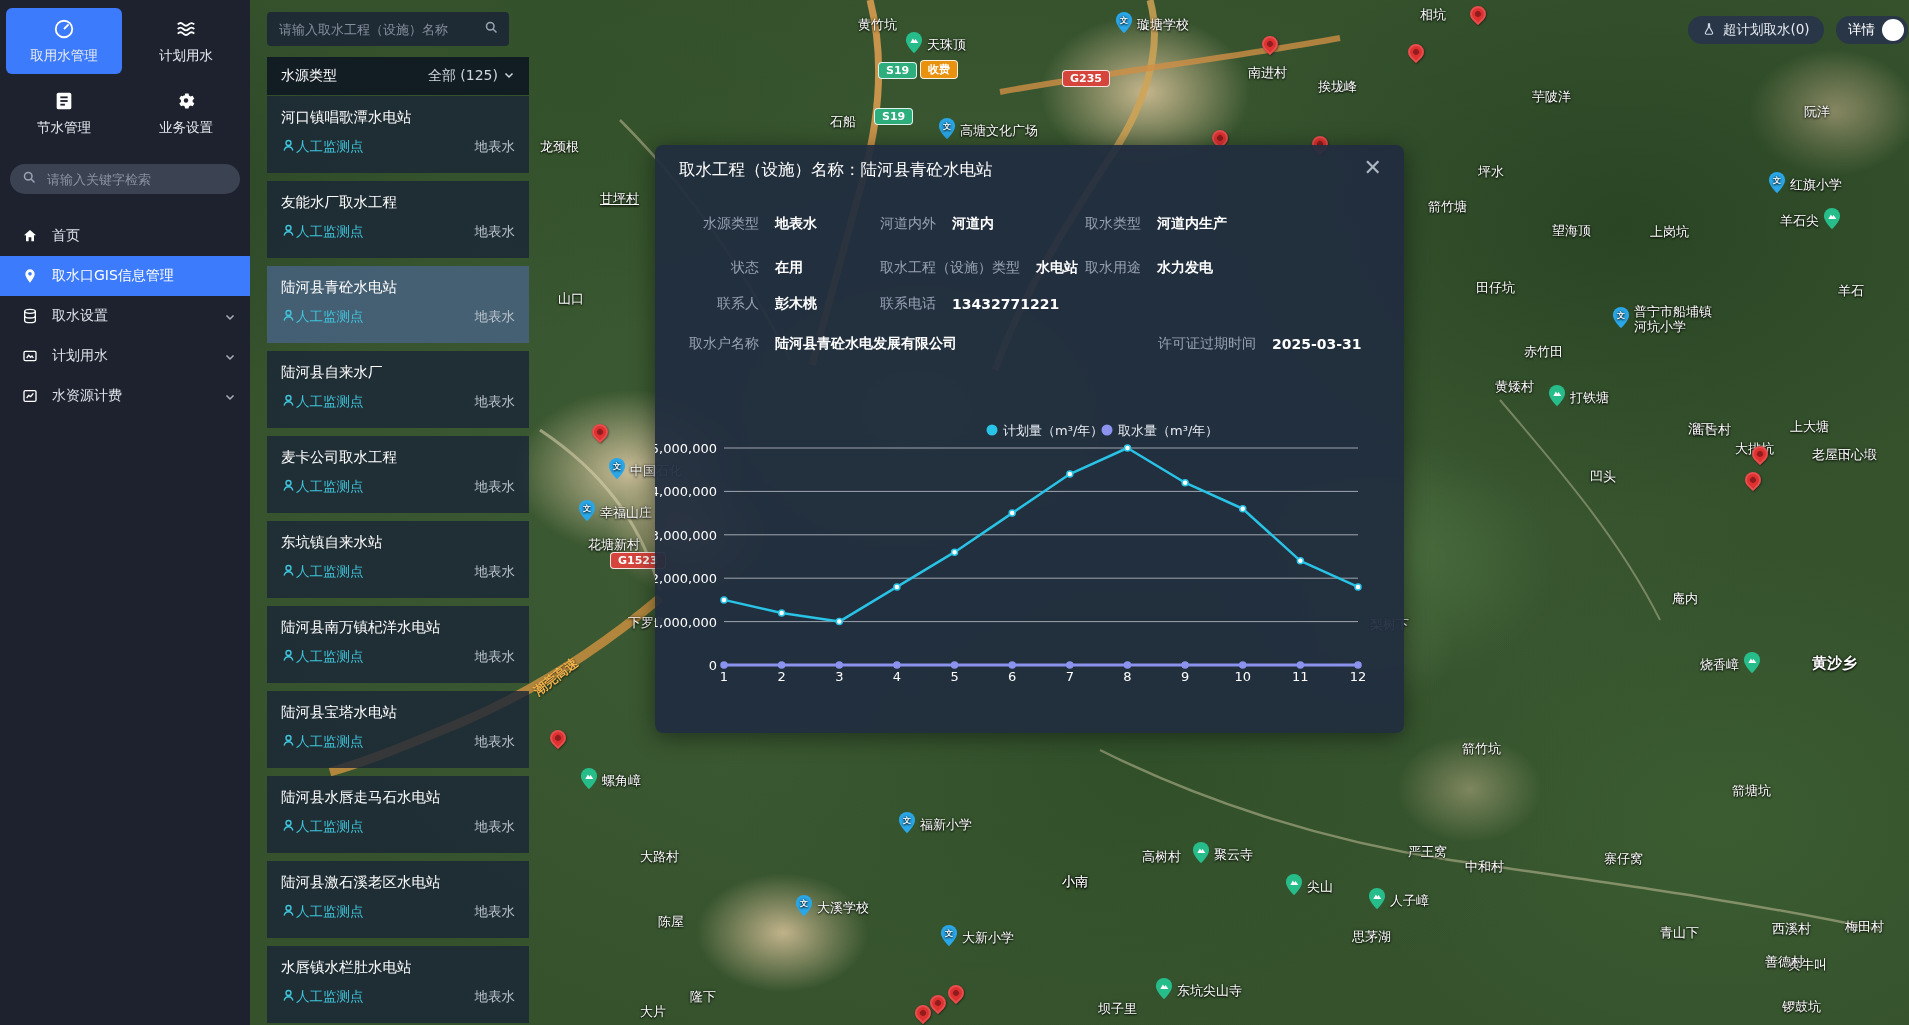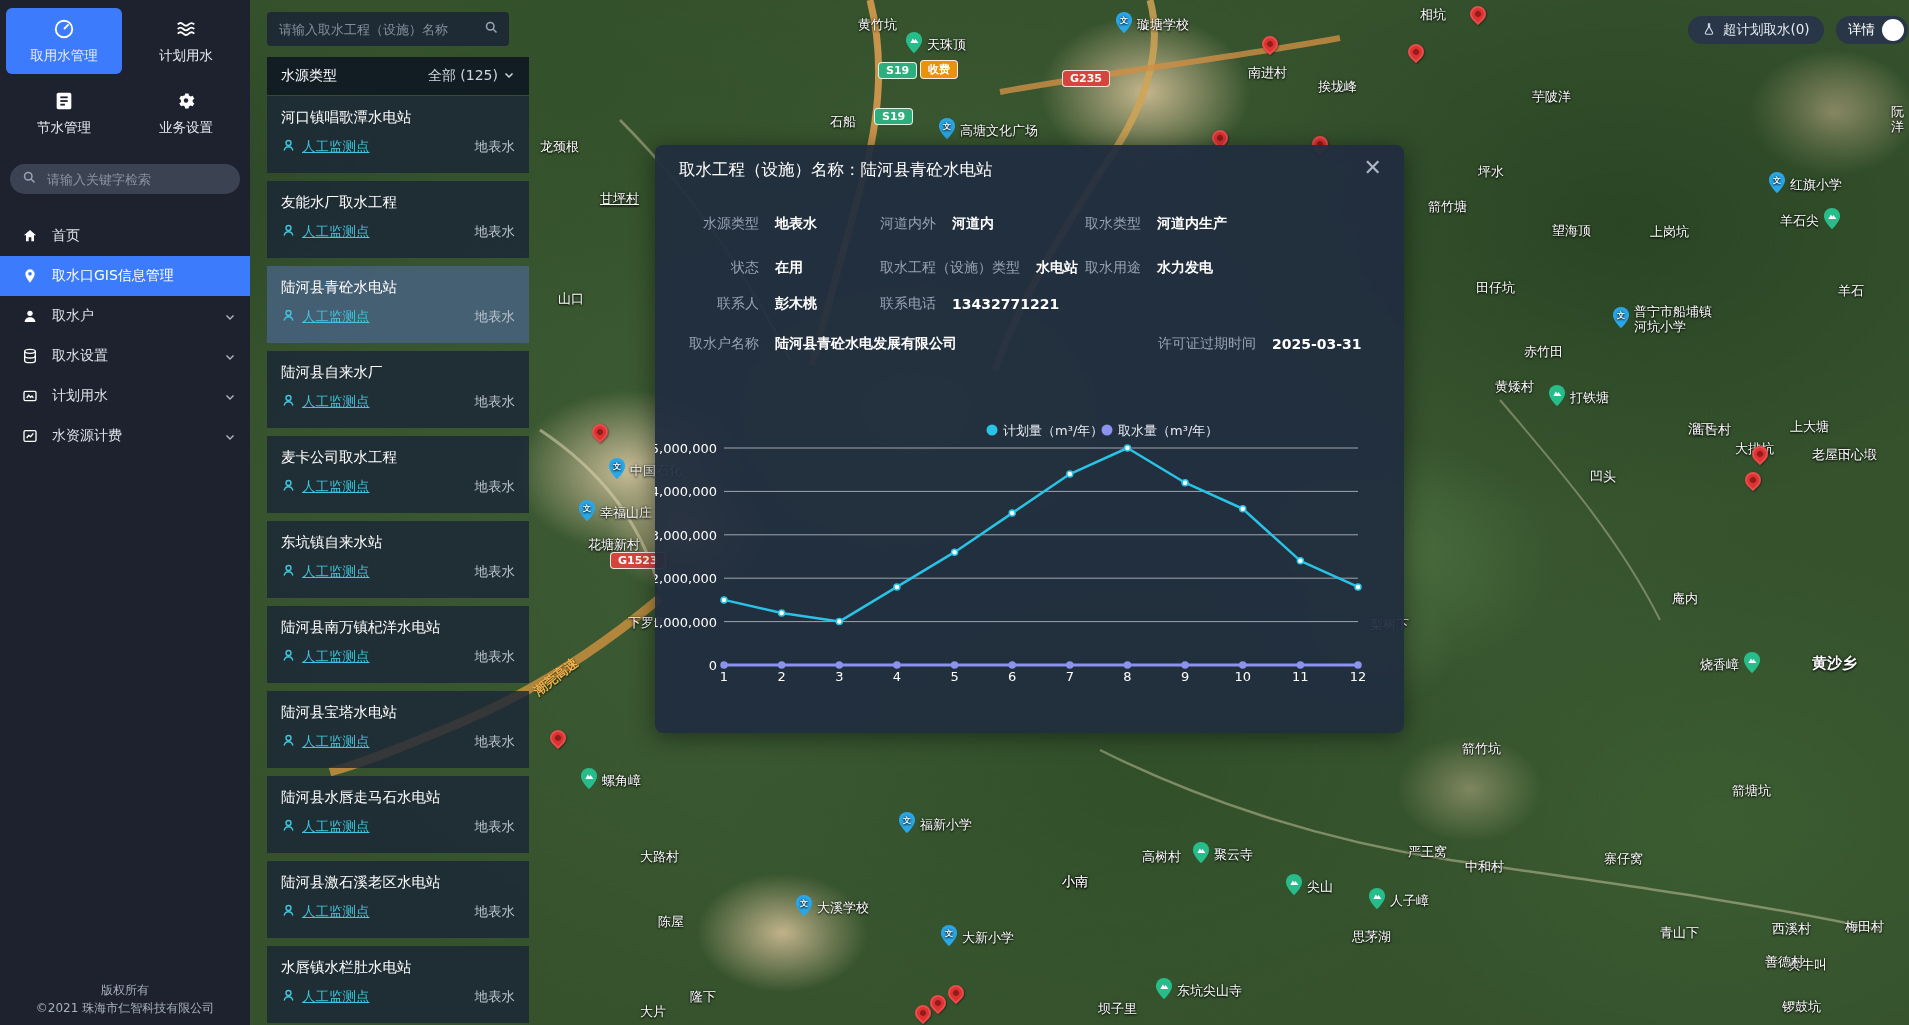--- a/index.html
+++ b/index.html
@@ -77,22 +77,22 @@
   #st-panel{position:absolute;left:267px;top:57px;width:262px;bottom:0;z-index:5;}
   #st-filter{height:38px;background:rgba(14,22,34,.88);display:flex;align-items:center;
     padding:0 14px;color:#fff;font-size:14px;}
   #st-filter .fv{margin-left:auto;color:#cfd6de;display:flex;align-items:center;gap:5px;}
   .st-item{height:77px;margin-top:8px;background:rgba(27,38,55,.82);padding:10px 14px;
     box-sizing:border-box;cursor:pointer;}
   .st-item:first-of-type{margin-top:1px;}
   .st-item.sel{background:rgba(73,99,134,.78);}
   .st-title{color:#fff;font-size:14.5px;margin-top:2px;white-space:nowrap;overflow:hidden;}
   .st-meta{display:flex;align-items:center;margin-top:11px;}
-  .st-mon{display:flex;align-items:center;gap:6px;color:#3fc6dd;font-size:13.5px;
-    text-decoration:underline;}
+  .st-mon{display:flex;align-items:center;color:#3fc6dd;font-size:13.5px;
+    }
   .st-src{margin-left:auto;color:#b9c2cc;font-size:13.5px;}
 
   
   #overplan{position:absolute;left:1688px;top:16px;height:28px;z-index:7;
     background:rgba(40,52,74,.92);border-radius:14px;display:flex;align-items:center;
     padding:0 14px;gap:7px;color:#e6ebf2;font-size:13.5px;cursor:pointer;}
   #detail-toggle{position:absolute;left:1836px;top:16px;height:28px;z-index:7;
     background:rgba(40,52,74,.92);border-radius:14px;display:flex;align-items:center;
     padding:0 4px 0 12px;gap:7px;color:#fff;font-size:13.5px;cursor:pointer;}
   #detail-toggle .knob{width:22px;height:22px;border-radius:50%;background:#fff;}
@@ -139,21 +139,21 @@
             <path d="M7 15l3.5-6 2 3 1.5-2.5L18 15z" fill="#fff"></path>
           </svg></span><span>天珠顶</span></div>
       <div class="map-label" style="left: 1115px; top: 12px;"><span class="poi"><svg viewBox="0 0 24 30" width="18" height="22">
             <path d="M12 0a11 11 0 00-11 11c0 8 11 18 11 18s11-10 11-18A11 11 0 0012 0z" fill="#2aa7e8"></path>
             <text x="12" y="15.5" font-size="11" fill="#fff" text-anchor="middle" font-weight="bold">文</text>
           </svg></span><span>璇塘学校</span></div>
       <div class="map-label" style="left: 1420px; top: 8px;"><span>相坑</span></div>
       <div class="map-label" style="left: 1248px; top: 66px;"><span>南进村</span></div>
       <div class="map-label" style="left: 1318px; top: 80px;"><span>挨垅峰</span></div>
       <div class="map-label" style="left: 1532px; top: 90px;"><span>芋陂洋</span></div>
-      <div class="map-label" style="left: 1862px; top: 105px; padding-left: 29px;"><span>阮洋</span></div>
+      <div class="map-label" style="left: 1775px; top: 105px; padding-left: 29px;"><span>阮洋</span></div>
       <div class="map-label" style="left: 1478px; top: 165px;"><span>坪水</span></div>
       <div class="map-label" style="left: 1428px; top: 200px;"><span>箭竹塘</span></div>
       <div class="map-label" style="left: 1768px; top: 172px;"><span class="poi"><svg viewBox="0 0 24 30" width="18" height="22">
             <path d="M12 0a11 11 0 00-11 11c0 8 11 18 11 18s11-10 11-18A11 11 0 0012 0z" fill="#2aa7e8"></path>
             <text x="12" y="15.5" font-size="11" fill="#fff" text-anchor="middle" font-weight="bold">文</text>
           </svg></span><span>红旗小学</span></div>
       <div class="map-label" style="left: 1780px; top: 208px;"><span>羊石尖</span><span class="poi"><svg viewBox="0 0 24 30" width="18" height="22">
             <path d="M12 0a11 11 0 00-11 11c0 8 11 18 11 18s11-10 11-18A11 11 0 0012 0z" fill="#27bd8b"></path>
             <path d="M7 15l3.5-6 2 3 1.5-2.5L18 15z" fill="#fff"></path>
           </svg></span></div>
@@ -325,30 +325,20 @@
             </svg></span>
           <span>首页</span>
         </div>
         <div class="menu-item active">
           <span class="mi"><svg viewBox="0 0 24 24" width="100%" height="100%" fill="#fff">
               <path d="M12 2a7 7 0 00-7 7c0 5 7 13 7 13s7-8 7-13a7 7 0 00-7-7zm0 9.5A2.5 2.5 0 1112 6a2.5 2.5 0 010 5.5z"></path>
             </svg></span>
           <span>取水口GIS信息管理</span>
         </div>
         <div class="menu-item">
-          <span class="mi"><svg viewBox="0 0 24 24" width="100%" height="100%" fill="#fff">
-              <circle cx="12" cy="8" r="4"></circle>
-              <path d="M4 21c0-4.4 3.6-7 8-7s8 2.6 8 7z"></path>
-            </svg></span>
-          <span>取水户</span>
-          <span class="chev"><svg viewBox="0 0 24 24" width="12" height="12" fill="none" stroke="#cfd6de" stroke-width="3">
-              <polyline points="5,9 12,16 19,9"></polyline>
-            </svg></span>
-        </div>
-        <div class="menu-item">
           <span class="mi"><svg viewBox="0 0 24 24" width="100%" height="100%" fill="none" stroke="#fff" stroke-width="2">
               <ellipse cx="12" cy="5" rx="8" ry="3"></ellipse>
               <path d="M4 5v14c0 1.7 3.6 3 8 3s8-1.3 8-3V5"></path>
               <path d="M4 12c0 1.7 3.6 3 8 3s8-1.3 8-3"></path>
             </svg></span>
           <span>取水设置</span>
           <span class="chev"><svg viewBox="0 0 24 24" width="12" height="12" fill="none" stroke="#cfd6de" stroke-width="3">
               <polyline points="5,9 12,16 19,9"></polyline>
             </svg></span>
         </div>
@@ -366,24 +356,20 @@
           <span class="mi"><svg viewBox="0 0 24 24" width="100%" height="100%" fill="none" stroke="#fff" stroke-width="2">
               <rect x="3" y="4" width="18" height="16" rx="2"></rect>
               <path d="M7 15l3-4 3 2 4-5"></path>
             </svg></span>
           <span>水资源计费</span>
           <span class="chev"><svg viewBox="0 0 24 24" width="12" height="12" fill="none" stroke="#cfd6de" stroke-width="3">
               <polyline points="5,9 12,16 19,9"></polyline>
             </svg></span>
         </div>
       </div>
-  <div id="copyright">
-    <div>版权所有</div>
-    <div>©2021 珠海市仁智科技有限公司</div>
-  </div>
 </div>
 
 <div id="st-search">
   <input placeholder="请输入取水工程（设施）名称" style="">
   <span class="mi"><svg viewBox="0 0 24 24" width="15" height="15" fill="none" stroke="#9aa4b4" stroke-width="2.4">
           <circle cx="10" cy="10" r="6"></circle>
           <line x1="14.5" y1="14.5" x2="20" y2="20"></line>
         </svg></span>
 </div>
 <div id="st-panel">

